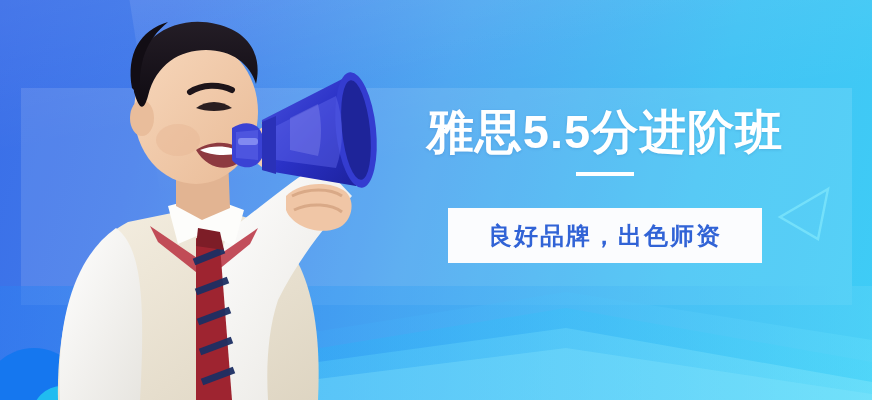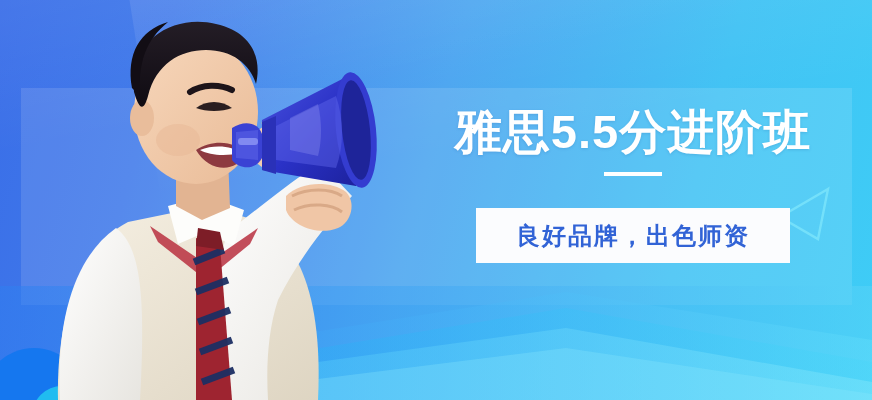--- a/index.html
+++ b/index.html
@@ -53,21 +53,21 @@
   }
 
   
   .tri-accent { right:36px; top:183px; width:62px; height:62px; opacity:.55; }
 
   
   .photo { position:absolute; left:0; bottom:0; width:430px; height:400px; }
 
   
   .copy {
-    position:absolute; left:428px; top:104px; width:410px;
+    position:absolute; left:400px; top:104px; width:410px;
     text-align:center;
   }
   .headline {
     font-size:47px;
     line-height:1.18;
     font-weight:bold;
     color:#ffffff;
     letter-spacing:1px;
     white-space:nowrap;
     text-shadow:0 1px 3px rgba(20,70,150,.18);

